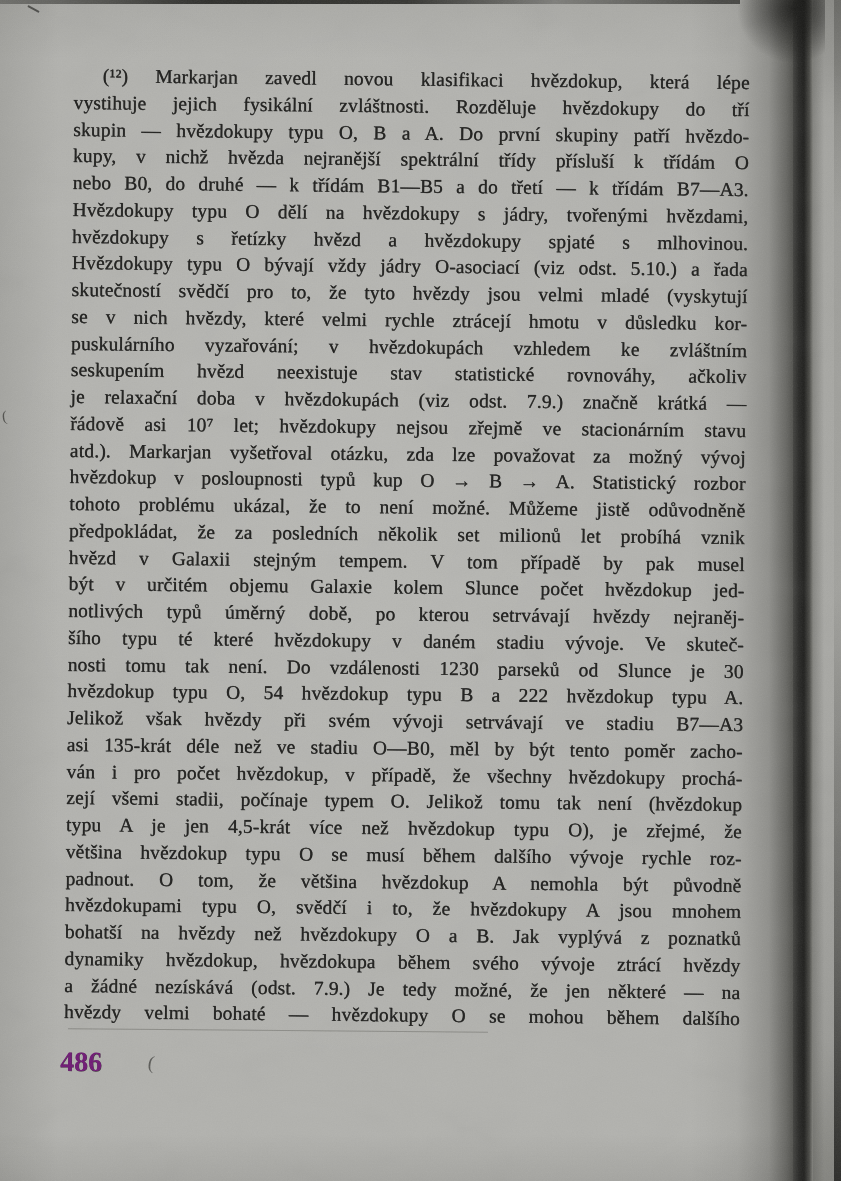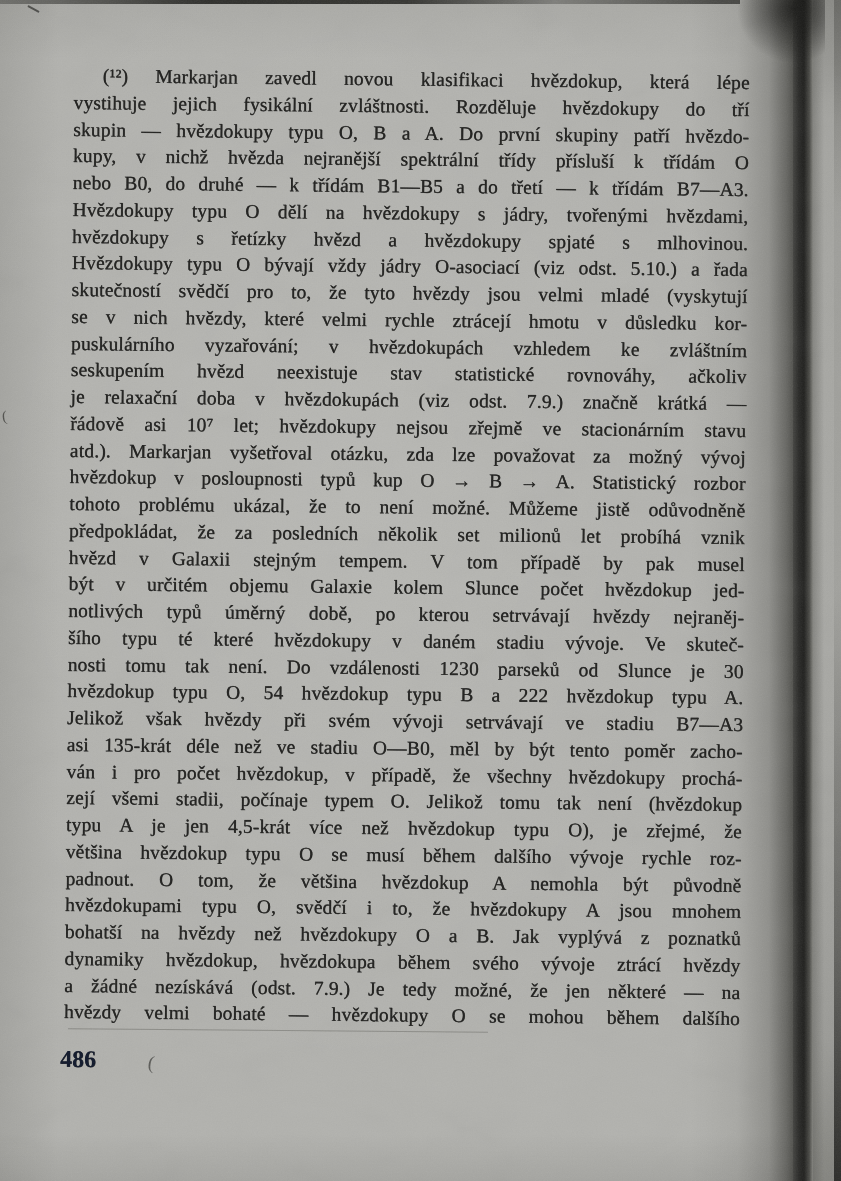--- a/index.html
+++ b/index.html
@@ -66,21 +66,21 @@
   }
   .line{
     height:26.75px;line-height:26.75px;
     text-align:justify;text-align-last:justify;
     text-shadow:0.25px 0.25px 0.35px rgba(31,31,29,0.75), -0.2px -0.2px 0.3px rgba(31,31,29,0.4);
     white-space:normal;
   }
   .line.indent{padding-left:29px;}
   .page-number{
     position:absolute;left:60px;top:1046px;
-    font-size:24px;font-weight:bold;color:#0f172a;
+    font-size:28px;font-weight:bold;color:#701a75;
     transform:rotate(0.6deg);
     text-shadow:0.3px 0.3px 0.4px rgba(29,29,27,0.8);
   }
   
   .mark-paren-footer{
     position:absolute;left:148px;top:1052px;font-size:19px;
     color:rgba(45,45,42,0.65);transform:rotate(8deg);
   }
   .mark-paren-left{
     position:absolute;left:2px;top:408px;font-size:15px;

